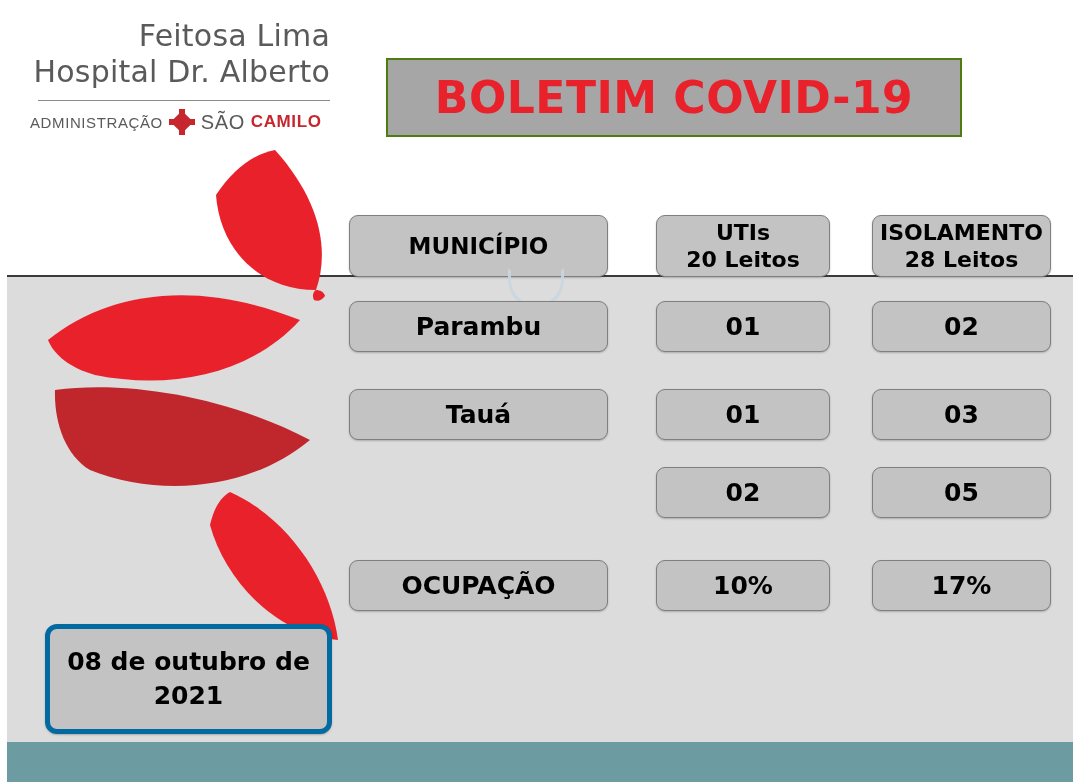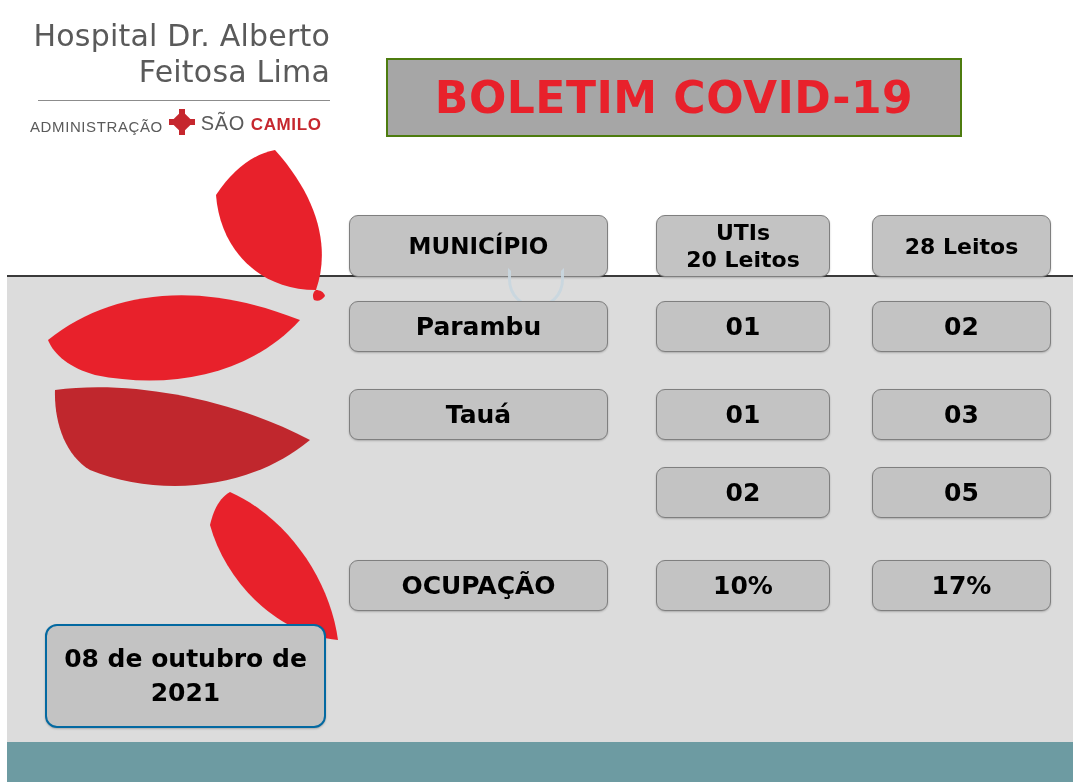--- a/index.html
+++ b/index.html
@@ -71,21 +71,21 @@
     font-weight: 400;
     letter-spacing: .2px;
   }
   .logo-rule {
     margin: 10px 0 8px 8px;
     height: 1px;
     background: #8c8c8c;
   }
   .logo-sub {
     display: flex;
-    align-items: flex-end;
+    align-items: center;
     justify-content: flex-start;
     gap: 6px;
     font-size: 16px;
     color: #5a5a5a;
     letter-spacing: .6px;
   }
   .logo-sub .adm {
     font-size: 15px;
     color: #5a5a5a;
   }
@@ -180,21 +180,21 @@
     box-sizing: border-box;
     opacity: .9;
   }
 
   
   .date-box {
     position: absolute;
     left: 45px; top: 624px;
     width: 277px; height: 100px;
     background: #c3c3c3;
-    border: 2px solid #0369a1;
+    border: 5px solid #0369a1;
     border-radius: 12px;
     display: flex;
     align-items: center;
     justify-content: center;
     text-align: center;
     font-size: 25px;
     font-weight: bold;
     color: #000;
     line-height: 34px;
     box-shadow: 0 1px 2px rgba(0,0,0,.22);
@@ -214,22 +214,22 @@
   <svg class="petals" viewBox="0 0 340 500" xmlns="http://www.w3.org/2000/svg">
     <path d="M255 10 C300 60 310 110 296 150 C240 150 200 110 196 55 C214 28 234 14 255 10 Z" fill="#e8212b"></path>
     <path d="M296 150 C300 150 304 152 305 156 C302 160 298 162 294 160 C292 156 293 152 296 150 Z" fill="#e8212b"></path>
     <path d="M28 200 C90 150 180 140 280 180 C230 235 150 250 75 235 C50 228 34 215 28 200 Z" fill="#e8212b"></path>
     <path d="M35 250 C110 240 210 258 290 300 C230 350 140 358 70 330 C45 315 34 282 35 250 Z" fill="#c0272d"></path>
     <path d="M210 352 C268 378 310 440 318 500 C255 494 205 440 190 385 C194 368 200 358 210 352 Z" fill="#e8212b"></path>
   </svg>
 
   <div class="logo-block">
     <div class="logo-name">
+      <div>Feitosa Lima</div>
       <div>Hospital Dr. Alberto</div>
-      <div>Feitosa Lima</div>
     </div>
     <div class="logo-rule"></div>
     <div class="logo-sub">
       <span class="adm">ADMINISTRAÇÃO</span>
       <span class="cross-mark">
         <span style="left:10px;top:0;width:6px;height:26px;"></span>
         <span style="left:0;top:10px;width:26px;height:6px;"></span>
         <span style="left:5px;top:5px;width:16px;height:16px;transform:rotate(45deg);background:#c6272e;"></span>
       </span>
       <span class="sao">SÃO</span>
@@ -245,20 +245,21 @@
     <span>MUNICÍPIO</span>
   </div>
   <div class="cell col-uti row-head">
     <span class="head-stack">
       <span>UTIs</span>
       <span>20 Leitos</span>
     </span>
   </div>
   <div class="cell col-iso row-head">
     <span class="head-stack">
+      <span>ISOLAMENTO</span>
       <span>28 Leitos</span>
     </span>
   </div>
 
   <div class="circle-artifact"></div>
 
   <div class="cell col-mun row-1">
     <span>Parambu</span>
   </div>
   <div class="cell col-uti row-1">

